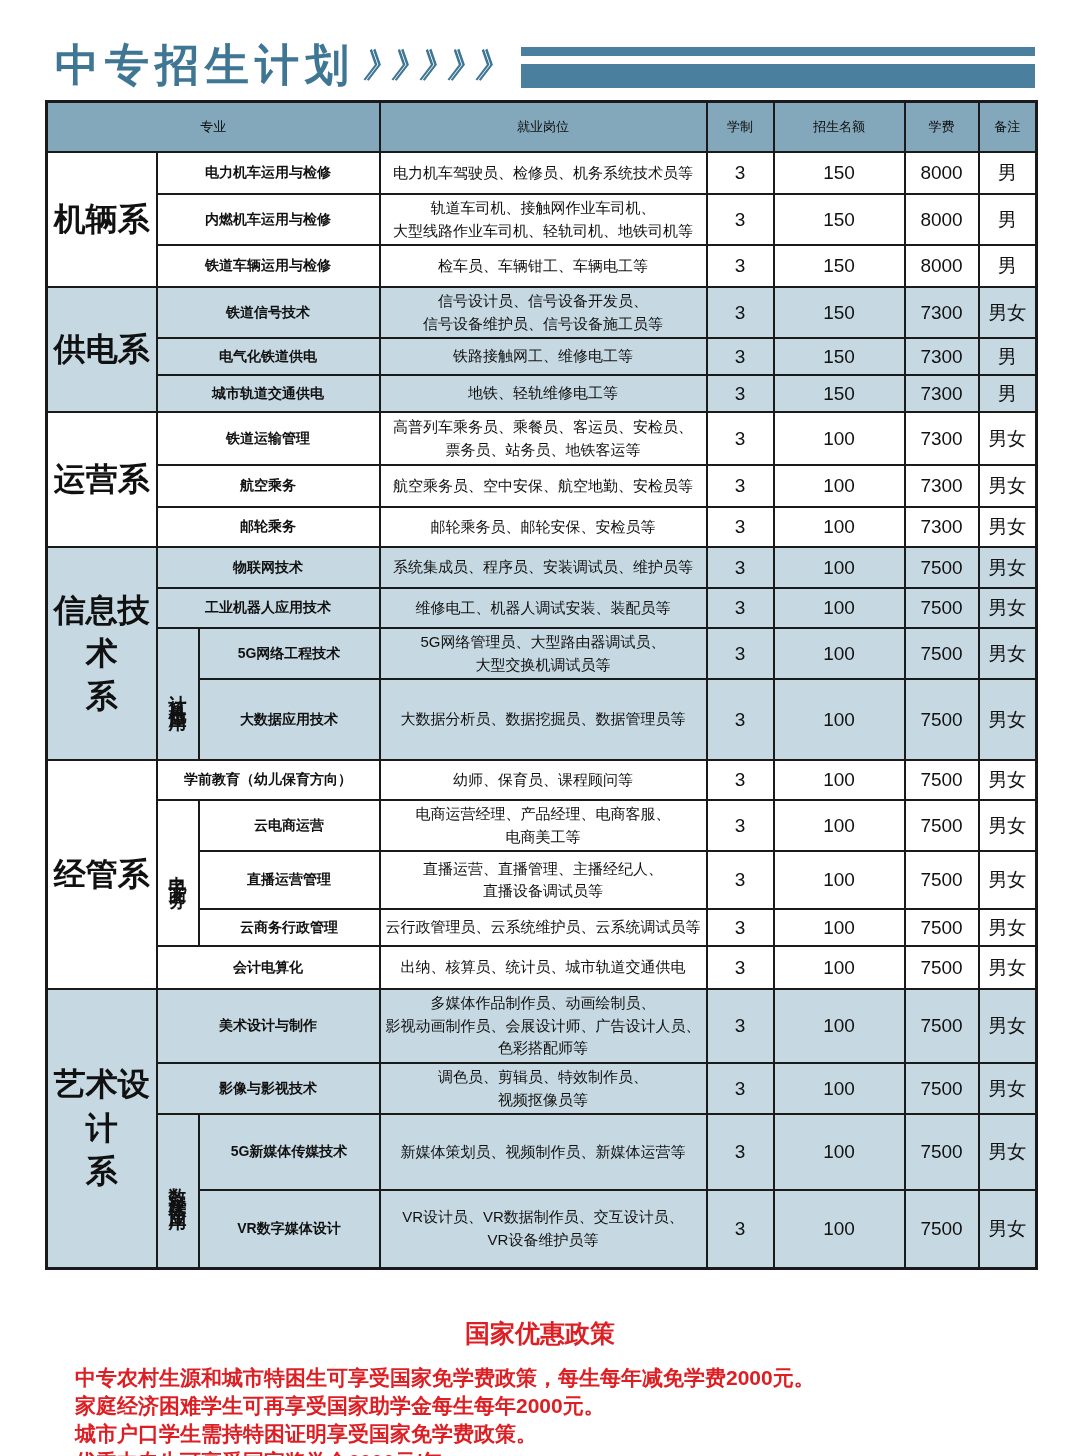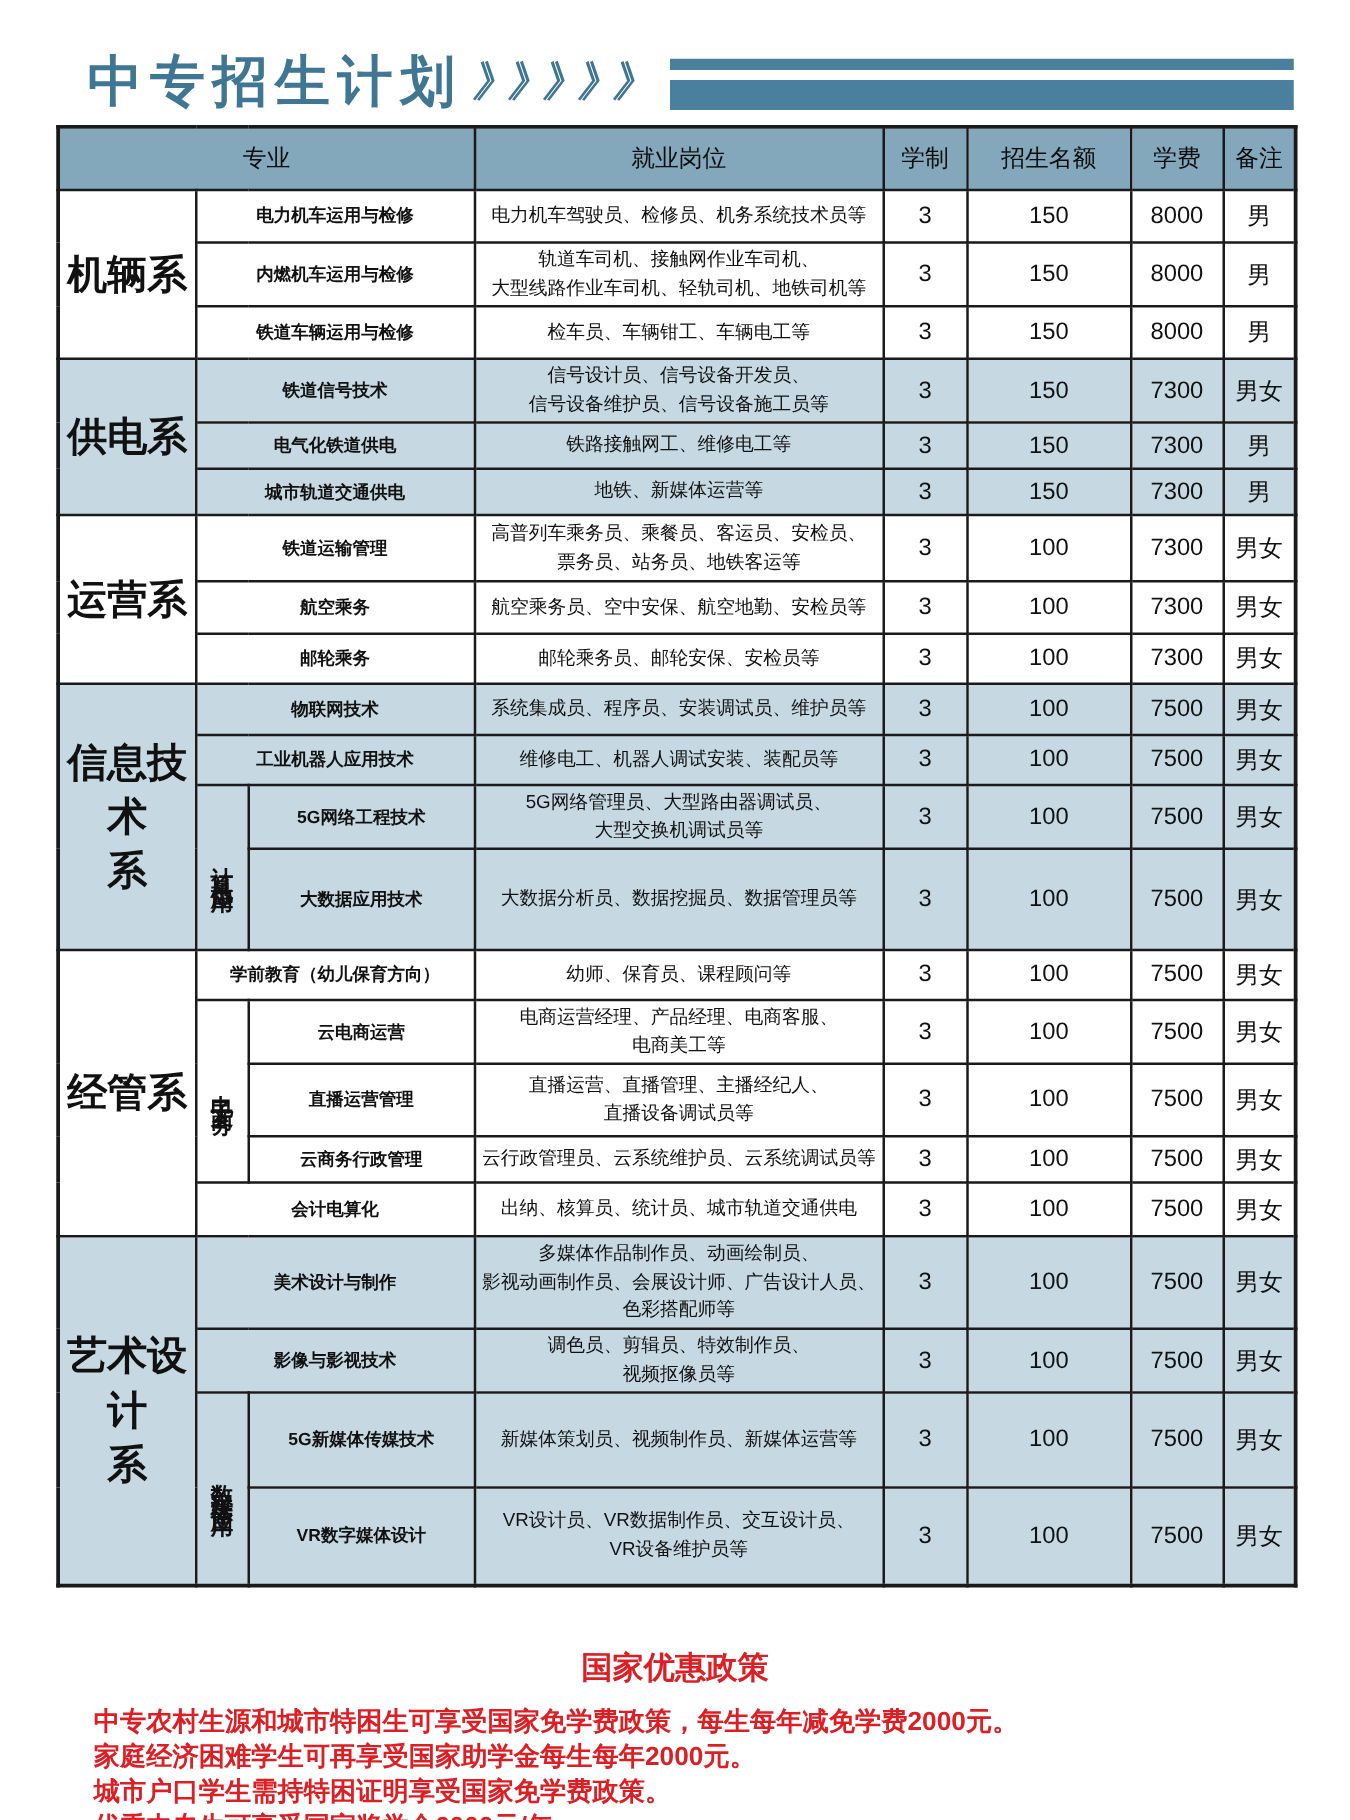--- a/index.html
+++ b/index.html
@@ -1,33 +1,33 @@
 <!DOCTYPE html>
 <html><head>
 <meta charset="utf-8">
 <style>
   html,body{margin:0;padding:0;background:#fff;}
   .page{position:relative;width:1080px;height:1456px;background:#ffffff;overflow:hidden;
         font-family:"Liberation Sans","DejaVu Sans",sans-serif;color:#111;}
 
   
   .title-row{position:absolute;left:55px;top:36px;right:45px;display:flex;align-items:center;}
-  .page-title{font-size:44px;font-weight:bold;color:#3f7693;letter-spacing:6px;white-space:nowrap;margin-left:15px;}
+  .page-title{font-size:44px;font-weight:bold;color:#3f7693;letter-spacing:6px;white-space:nowrap;}
   .chevrons{font-size:34px;font-weight:bold;color:#3f7693;margin-left:10px;
             transform:skewX(-12deg);white-space:nowrap;letter-spacing:-6px;}
   .bars{flex:1;margin-left:16px;display:flex;flex-direction:column;gap:8px;padding-top:4px;}
   .bar-thin{height:9px;background:#4a7f9d;}
   .bar-thick{height:24px;background:#4a7f9d;}
 
   
   .table-wrap{position:absolute;left:45px;top:100px;}
   table.plan{border-collapse:collapse;table-layout:fixed;width:990px;border:3px solid #1a1a1a;}
   table.plan td,table.plan th{border:2px solid #1a1a1a;text-align:center;vertical-align:middle;
        padding:2px 4px;overflow:hidden;}
-  tr.head th{background:#83a8bb;font-size:19px;font-weight:normal;height:44px;color:#0d0d0d;}
+  tr.head th{background:#83a8bb;font-size:13px;font-weight:normal;height:44px;color:#0d0d0d;}
   .s-blue td{background:#c6d9e2;}
   .s-white td{background:#ffffff;}
   td.dept{font-size:32px;font-weight:bold;line-height:1.35;}
   td.major{font-size:14px;font-weight:bold;}
   td.jobs{font-size:15px;line-height:1.5;}
   td.num{font-size:19px;}
   td.note{font-size:19px;}
   td.vsub span{writing-mode:vertical-lr;text-orientation:upright;font-size:18px;font-weight:bold;
        letter-spacing:5px;display:inline-block;}
   [data-bind-lines]{white-space:pre-line;}
@@ -115,21 +115,21 @@
         <tr class="s-blue" style="height:37px">
           <td class="major" colspan="2" data-bind="table.sections.1.rows.1.major">电气化铁道供电</td>
           <td class="jobs" data-bind-lines="table.sections.1.rows.1.jobs">铁路接触网工、维修电工等</td>
           <td class="num" data-bind="table.sections.1.rows.1.term">3</td>
           <td class="num" data-bind="table.sections.1.rows.1.quota">150</td>
           <td class="num" data-bind="table.sections.1.rows.1.fee">7300</td>
           <td class="note" data-bind="table.sections.1.rows.1.note">男</td>
         </tr>
         <tr class="s-blue" style="height:37px">
           <td class="major" colspan="2" data-bind="table.sections.1.rows.2.major">城市轨道交通供电</td>
-          <td class="jobs" data-bind-lines="table.sections.1.rows.2.jobs">地铁、新媒体运营等</td>
+          <td class="jobs" data-bind-lines="table.sections.1.rows.2.jobs">地铁、轻轨维修电工等</td>
           <td class="num" data-bind="table.sections.1.rows.2.term">3</td>
           <td class="num" data-bind="table.sections.1.rows.2.quota">150</td>
           <td class="num" data-bind="table.sections.1.rows.2.fee">7300</td>
           <td class="note" data-bind="table.sections.1.rows.2.note">男</td>
         </tr>
 
         <tr class="s-white" style="height:53px">
           <td class="dept" rowspan="3" data-bind-lines="table.sections.2.dept">运营系</td>
           <td class="major" colspan="2" data-bind="table.sections.2.rows.0.major">铁道运输管理</td>
           <td class="jobs" data-bind-lines="table.sections.2.rows.0.jobs">高普列车乘务员、乘餐员、客运员、安检员、

